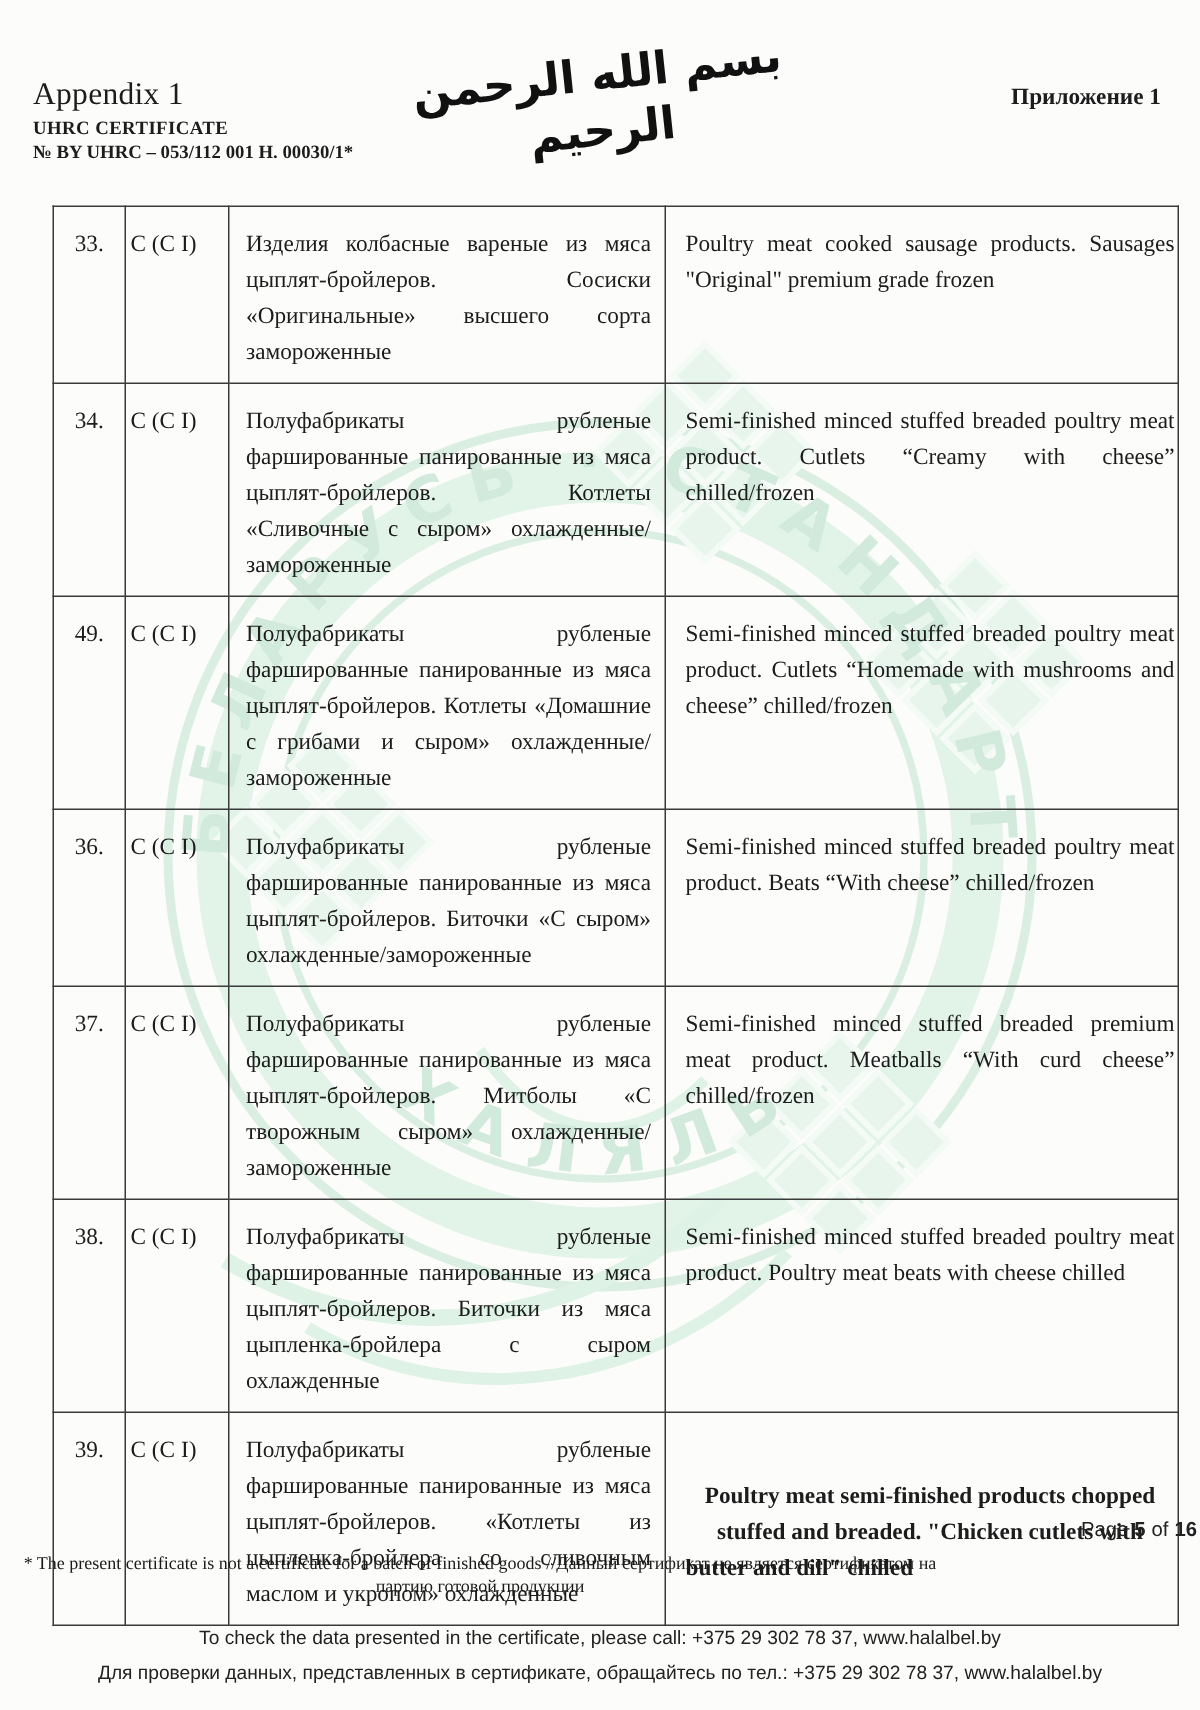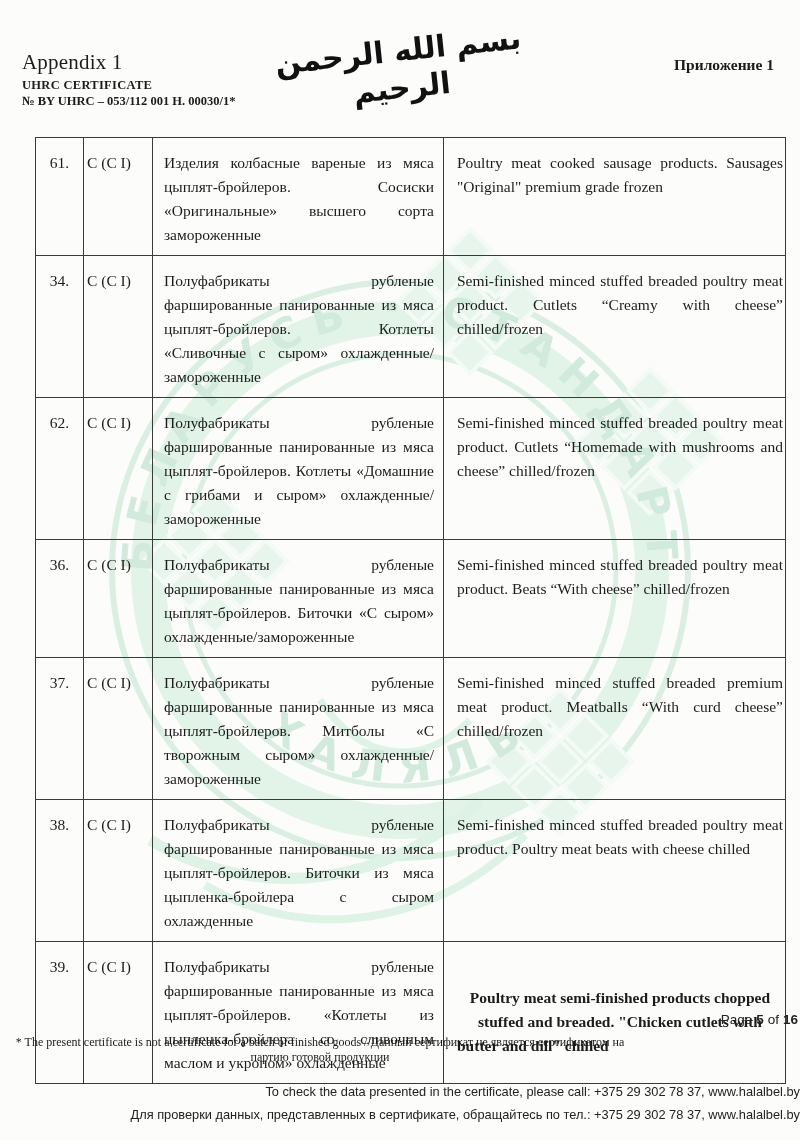--- a/index.html
+++ b/index.html
@@ -58,21 +58,21 @@
     position:absolute;left:0;top:1012px;width:800px;text-align:right;
     font-family:"Liberation Sans",sans-serif;font-size:13.5px;color:#222;
   }
   .page-indicator .pgnum{font-weight:bold;}
   .page-indicator span{margin:0 2px;}
   .footnote{
     position:absolute;left:0;top:1035px;width:640px;text-align:center;
     font-size:12px;color:#1a1a1a;
   }
   .contacts{
-    position:absolute;left:0;top:1080px;width:800px;text-align:right;
+    position:absolute;left:0;top:1080px;width:800px;text-align:center;
     font-family:"Liberation Sans",sans-serif;font-size:12.8px;color:#222;
     line-height:23px;
   }
 </style>
 </head>
 <body>
 
 <div class="page">
 
   <svg class="wm" viewBox="0 0 800 1140" xmlns="http://www.w3.org/2000/svg">
@@ -161,33 +161,33 @@
 
   <table class="products">
     <colgroup>
       <col style="width:48px">
         <col style="width:69px">
         <col style="width:291px">
         <col style="width:342px">
     </colgroup>
     <tbody>
       <tr class="r1">
-        <td class="c-num">61.</td>
+        <td class="c-num">33.</td>
         <td class="c-code">C (C I)</td>
         <td class="c-ru">Изделия колбасные вареные из мяса цыплят-бройлеров. Сосиски «Оригинальные» высшего сорта замороженные</td>
         <td class="c-en">Poultry meat cooked sausage products. Sausages "Original" premium grade frozen</td>
       </tr>
       <tr class="r2">
         <td class="c-num">34.</td>
         <td class="c-code">C (C I)</td>
         <td class="c-ru">Полуфабрикаты рубленые фаршированные панированные из мяса цыплят-бройлеров. Котлеты «Сливочные с сыром» охлажденные/замороженные</td>
         <td class="c-en">Semi-finished minced stuffed breaded poultry meat product. Cutlets “Creamy with cheese” chilled/frozen</td>
       </tr>
       <tr class="r3">
-        <td class="c-num">62.</td>
+        <td class="c-num">49.</td>
         <td class="c-code">C (C I)</td>
         <td class="c-ru">Полуфабрикаты рубленые фаршированные панированные из мяса цыплят-бройлеров. Котлеты «Домашние с грибами и сыром» охлажденные/ замороженные</td>
         <td class="c-en">Semi-finished minced stuffed breaded poultry meat product. Cutlets “Homemade with mushrooms and cheese” chilled/frozen</td>
       </tr>
       <tr class="r4">
         <td class="c-num">36.</td>
         <td class="c-code">C (C I)</td>
         <td class="c-ru">Полуфабрикаты рубленые фаршированные панированные из мяса цыплят-бройлеров. Биточки «С сыром» охлажденные/замороженные</td>
         <td class="c-en">Semi-finished minced stuffed breaded poultry meat product. Beats “With cheese” chilled/frozen</td>
       </tr>

